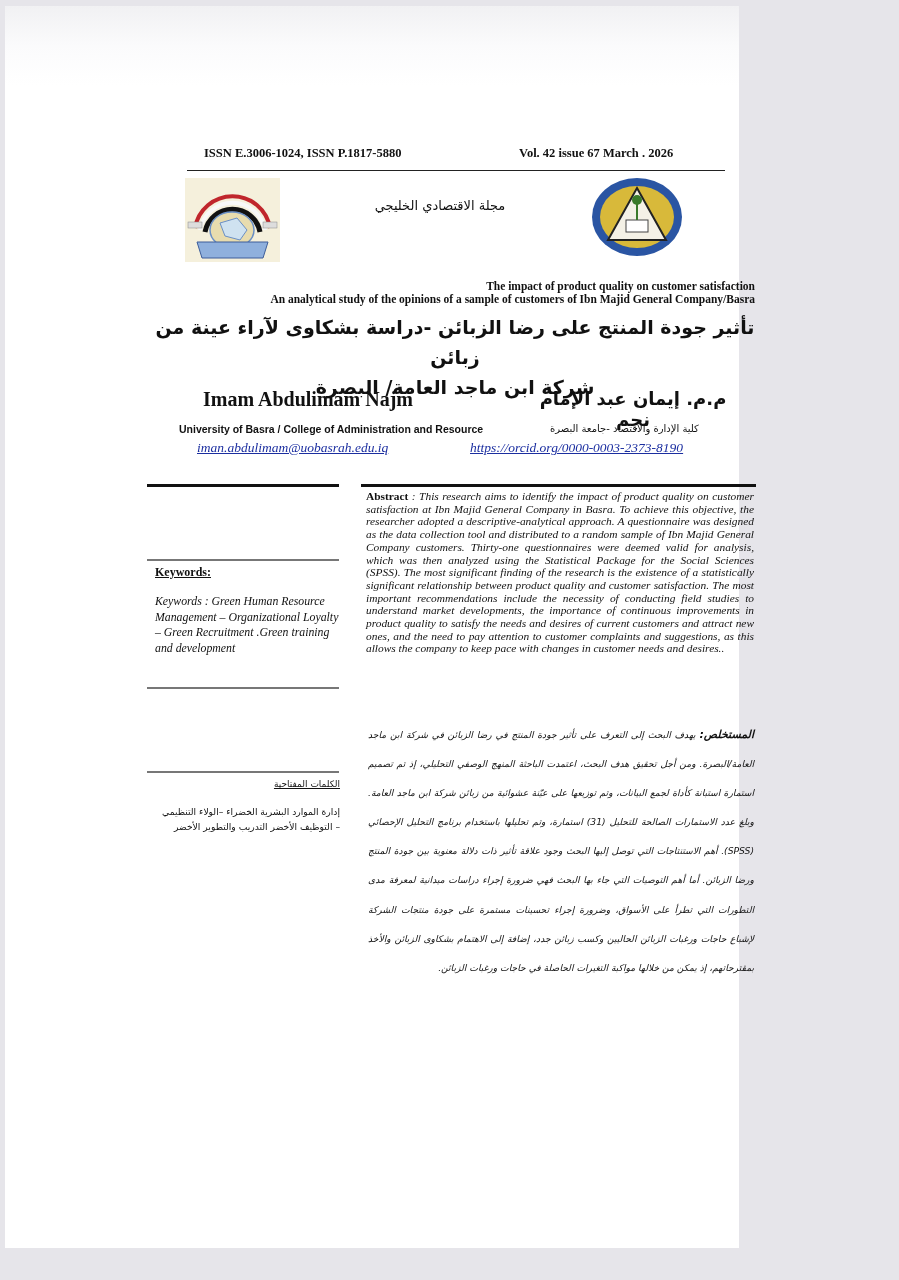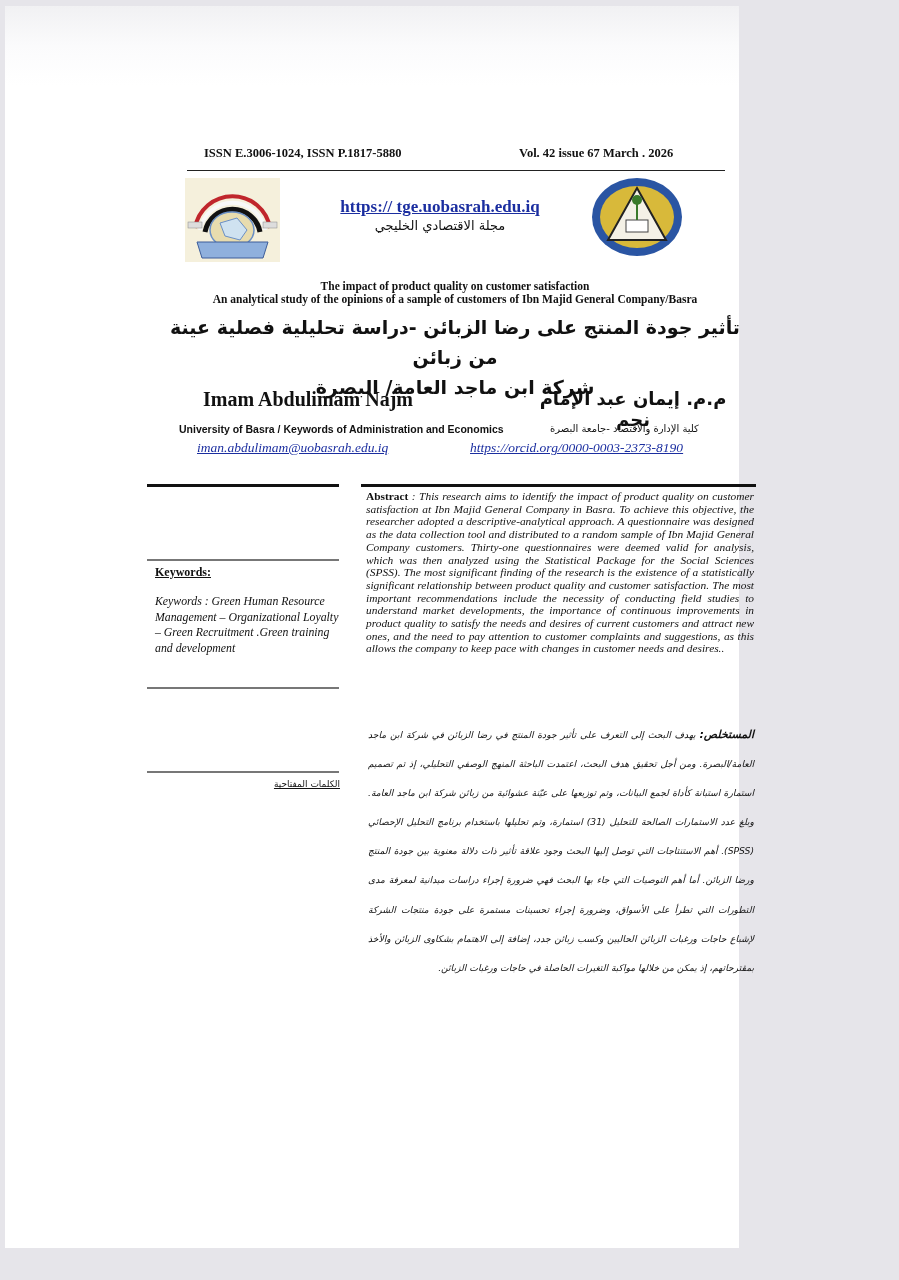--- a/index.html
+++ b/index.html
@@ -15,21 +15,21 @@
   .abs { position: absolute; }
   .issn { left: 199px; top: 140px; font-size: 12.5px; font-weight: bold; }
   .vol { left: 514px; top: 140px; font-size: 12.5px; font-weight: bold; }
   .rule-top { left: 182px; top: 164px; width: 538px; height: 0; border-top: 1.5px solid #222; }
   .logo-left { left: 180px; top: 172px; width: 95px; height: 84px; }
   .logo-right { left: 585px; top: 170px; width: 95px; height: 82px; }
   .center-head { left: 290px; top: 191px; width: 290px; text-align: center; }
   .url { font-size: 17px; font-weight: bold; color: #1b2ea0; text-decoration: underline; line-height: 20px; }
   .jname { font-size: 16px; font-weight: bold; line-height: 19px; }
   .jar { font-family: "DejaVu Sans", sans-serif; font-size: 13px; font-weight: normal; line-height: 18px; }
-  .title-en { left: 150px; top: 274px; width: 600px; text-align: center; font-size: 11.5px; font-weight: bold; line-height: 13px; }
+  .title-en { left: 150px; top: 274px; width: 600px; text-align: right; font-size: 11.5px; font-weight: bold; line-height: 13px; }
   .title-ar { left: 150px; top: 306px; width: 600px; text-align: center; direction: rtl;
     font-family: "DejaVu Sans", sans-serif; font-weight: bold; font-size: 19px; line-height: 30px; }
   .author-en { left: 174px; top: 382px; font-size: 20px; font-weight: bold; margin-left: 24px; }
   .author-ar { left: 528px; top: 382px; width: 200px; text-align: center; direction: rtl;
     font-family: "DejaVu Sans", sans-serif; font-size: 18px; font-weight: bold; }
   .affil-en { left: 174px; top: 417px; font-family: "Liberation Sans", sans-serif; font-size: 10.5px; font-weight: bold; }
   .affil-ar { left: 545px; top: 417px; width: 185px; text-align: left; direction: rtl;
     font-family: "DejaVu Sans", sans-serif; font-size: 10px; }
   .email { left: 192px; top: 434px; font-size: 13.5px; font-style: italic; color: #1b2ea0; text-decoration: underline; font-family: Liberation Serif, serif; }
   .orcid { left: 465px; top: 434px; font-size: 13.5px; font-style: italic; color: #1b2ea0; text-decoration: underline; }
@@ -67,59 +67,59 @@
       <path d="M20 54 A28 28 0 0 1 75 54" fill="none" stroke="#111" stroke-width="5"></path>
       <ellipse cx="47" cy="52" rx="22" ry="18" fill="#e8dcae" stroke="#6a8fc5" stroke-width="1.5"></ellipse>
       <path d="M35 45 L52 40 L62 52 L55 62 L40 58 Z" fill="#cfe2f0" stroke="#6a8fc5" stroke-width="1"></path>
       <path d="M12 64 L83 64 L78 80 L17 80 Z" fill="#8fb0dd" stroke="#3c5d9a" stroke-width="1"></path>
       <rect x="3" y="44" width="14" height="6" fill="#ddd" stroke="#888" stroke-width="0.5"></rect>
       <rect x="78" y="44" width="14" height="6" fill="#ddd" stroke="#888" stroke-width="0.5"></rect>
     </svg>
   </div>
 
   <div class="abs center-head">
-    <div class="url">https:// tge.uobasrah.edu.iq</div>
     <div class="jar">مجلة الاقتصادي الخليجي</div>
   </div>
 
   <div class="abs logo-right">
     <svg width="95" height="82" viewBox="0 0 95 82">
       <ellipse cx="47" cy="41" rx="45" ry="39" fill="#2a55a3"></ellipse>
       <ellipse cx="47" cy="41" rx="37" ry="31" fill="#d8b93a"></ellipse>
       <polygon points="47,12 76,64 18,64" fill="#f4f1e6" stroke="#222" stroke-width="2"></polygon>
       <rect x="36" y="44" width="22" height="12" fill="#fff" stroke="#444" stroke-width="1"></rect>
       <line x1="47" y1="24" x2="47" y2="44" stroke="#3a7a2a" stroke-width="2"></line>
       <circle cx="47" cy="24" r="5" fill="#3a7a2a"></circle>
     </svg>
   </div>
 
   <div class="abs title-en">
     <div>The impact of product quality on customer satisfaction</div>
     <div>An analytical study of the opinions of a sample of customers of Ibn Majid General Company/Basra</div>
   </div>
   <div class="abs title-ar">
-    <div>تأثير جودة المنتج على رضا الزبائن  -دراسة تحليلية فصلية عينة من زبائن</div>
+    <div>تأثير جودة المنتج على رضا الزبائن  -دراسة بشكاوى لآراء عينة من زبائن</div>
     <div>شركة ابن ماجد العامة/ البصرة</div>
   </div>
 
   <div class="abs author-en">Imam Abdulimam Najm</div>
   <div class="abs author-ar">م.م. إيمان عبد الإمام نجم</div>
-  <div class="abs affil-en">University of Basra / Keywords of Administration and Economics</div>
+  <div class="abs affil-en">University of Basra / College of Administration and Resource</div>
   <div class="abs affil-ar">كلية الإدارة والاقتصاد -جامعة البصرة</div>
   <div class="abs email">iman.abdulimam@uobasrah.edu.iq</div>
   <div class="abs orcid">https://orcid.org/0000-0003-2373-8190</div>
 
   <div class="abs hr-thick" style="left:142px; top:478px; width:192px;"></div>
   <div class="abs hr-thick" style="left:356px; top:478px; width:395px;"></div>
   <div class="abs hr-gray" style="left:142px; top:553px; width:192px;"></div>
 
   <div class="abs kw-heading">Keywords:</div>
   <div class="abs kw-text">Keywords :  Green Human Resource Management – Organizational Loyalty – Green Recruitment .Green training and development</div>
   <div class="abs hr-gray" style="left:142px; top:681px; width:192px;"></div>
 
   <div class="abs abstract"><b>Abstract</b><span> : This research aims to identify the impact of product quality on customer satisfaction at Ibn Majid General Company in Basra. To achieve this objective, the researcher adopted a descriptive-analytical approach. A questionnaire was designed as the data collection tool and distributed to a random sample of Ibn Majid General Company customers. Thirty-one questionnaires were deemed valid for analysis, which was then analyzed using the Statistical Package for the Social Sciences (SPSS). The most significant finding of the research is the existence of a statistically significant relationship between product quality and customer satisfaction. The most important recommendations include the necessity of conducting field studies to understand market developments, the importance of continuous improvements in product quality to satisfy the needs and desires of current customers and attract new ones, and the need to pay attention to customer complaints and suggestions, as this allows the company to keep pace with changes in customer needs and desires..</span></div>
 
   <div class="abs ar-abstract"><span class="lbl">المستخلص:</span><span>  يهدف البحث إلى التعرف على تأثير جودة المنتج في رضا الزبائن في شركة ابن ماجد العامة/البصرة. ومن أجل تحقيق هدف البحث، اعتمدت الباحثة المنهج الوصفي التحليلي، إذ تم تصميم استمارة استبانة كأداة لجمع البيانات، وتم توزيعها على عيّنة عشوائية من زبائن شركة ابن ماجد العامة. وبلغ عدد الاستمارات الصالحة للتحليل (31) استمارة، وتم تحليلها باستخدام برنامج التحليل الإحصائي (SPSS). أهم الاستنتاجات التي توصل إليها البحث وجود علاقة تأثير ذات دلالة معنوية بين جودة المنتج ورضا الزبائن. أما أهم التوصيات التي جاء بها البحث فهي ضرورة إجراء دراسات ميدانية لمعرفة مدى التطورات التي تطرأ على الأسواق، وضرورة إجراء تحسينات مستمرة على جودة منتجات الشركة لإشباع حاجات ورغبات الزبائن الحاليين وكسب زبائن جدد، إضافة إلى الاهتمام بشكاوى الزبائن والأخذ بمقترحاتهم، إذ يمكن من خلالها مواكبة التغيرات الحاصلة في حاجات ورغبات الزبائن.</span></div>
 
   <div class="abs hr-gray" style="left:142px; top:765px; width:192px;"></div>
   <div class="abs kw-ar-head">الكلمات المفتاحية</div>
+  <div class="abs kw-ar-text">إدارة الموارد البشرية الخضراء –الولاء التنظيمي – التوظيف الأخضر التدريب والتطوير الأخضر</div>
 
 </div>
 
 </body></html>

